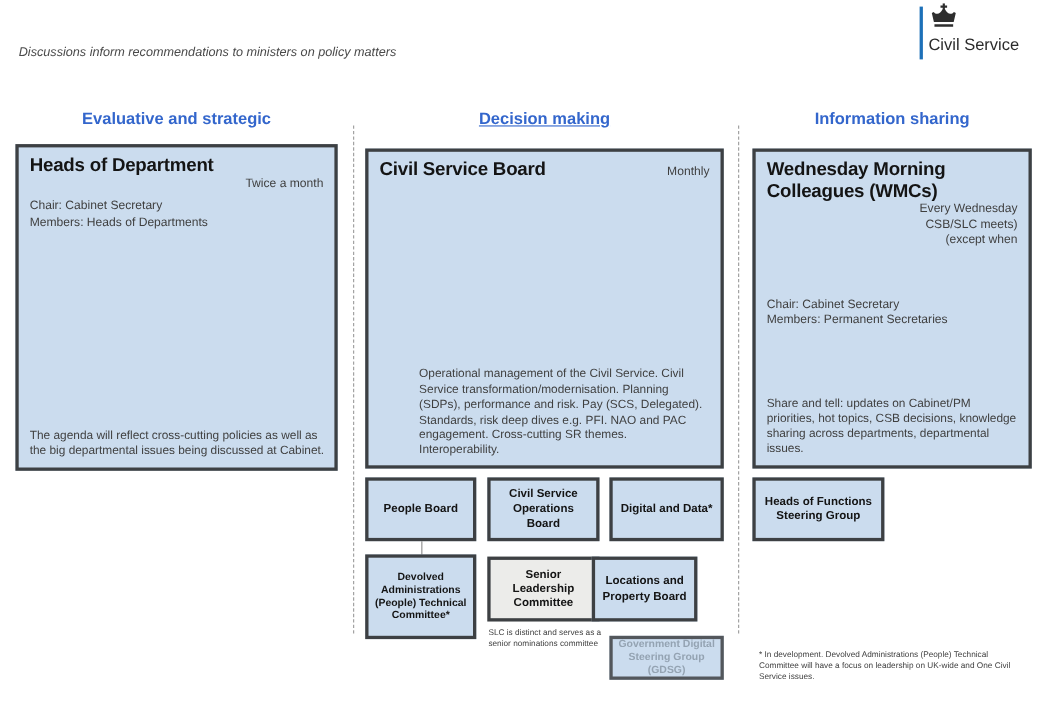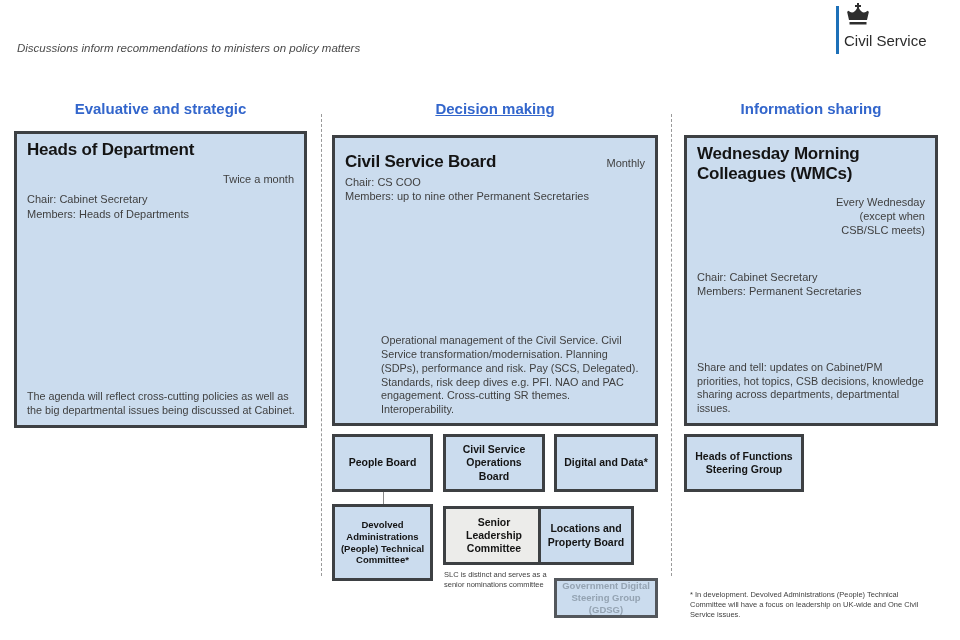--- a/index.html
+++ b/index.html
@@ -16,21 +16,21 @@
   .logo-text{position:absolute;left:8px;top:27px;font-size:15px;color:#2b2b2b;}
   
   .col-head{position:absolute;top:100px;font-size:15px;font-weight:bold;color:var(--header-blue,#3366cc);text-align:center;}
   .divider{position:absolute;top:114px;height:462px;width:0;border-left:1px dashed #9a9a9a;}
   
   .bigbox{
     position:absolute;box-sizing:border-box;background:var(--box-fill,#cbdcee);
     border:3px solid var(--box-border,#3d4043);padding:6px 10px 8px 10px;
   }
   .box-title{font-size:17px;font-weight:bold;color:#141414;line-height:1.15;letter-spacing:-0.2px;}
-  .freq{font-size:11px;text-align:right;color:#3f3f3f;line-height:1.25;margin-top:13px;}
+  .freq{font-size:11px;text-align:right;color:#3f3f3f;line-height:1.25;margin-top:1px;}
   .meta{font-size:11px;color:#3f3f3f;line-height:1.3;margin-top:6px;}
   .note{position:absolute;left:10px;right:9px;bottom:7px;font-size:10.8px;color:#3f3f3f;line-height:1.28;}
   .title-row{display:flex;justify-content:space-between;align-items:baseline;}
   .wmc-meta{position:absolute;left:10px;top:132px;font-size:11px;color:#3f3f3f;line-height:1.3;}
   
   .subbox{
     position:absolute;box-sizing:border-box;background:var(--box-fill,#cbdcee);
     border:3px solid var(--box-border,#3d4043);
     display:flex;align-items:center;justify-content:center;text-align:center;
     font-size:10.5px;font-weight:bold;color:#141414;line-height:1.25;padding:3px 5px;
@@ -72,33 +72,29 @@
       <div>Members: Heads of Departments</div>
     </div>
     <div class="note">The agenda will reflect cross-cutting policies as well as the big departmental issues being discussed at Cabinet.</div>
   </div>
 
   <div class="bigbox" style="left:332px;top:135px;width:326px;height:291px;">
     <div class="title-row">
       <div class="box-title">Civil Service Board</div>
       <div class="freq">Monthly</div>
     </div>
-    <div class="meta" style="margin-top:3px;">
-      <div>Chair: CS COO</div>
-      <div>Members: up to nine other Permanent Secretaries</div>
-    </div>
     <div class="note" style="bottom:6px;margin-left:36px;">Operational management of the Civil Service. Civil Service transformation/modernisation. Planning (SDPs), performance and risk. Pay (SCS, Delegated). Standards, risk deep dives e.g. PFI. NAO and PAC engagement. Cross-cutting SR themes. Interoperability.</div>
   </div>
 
   <div class="bigbox" style="left:684px;top:135px;width:254px;height:291px;">
     <div class="box-title">Wednesday Morning Colleagues (WMCs)</div>
     <div class="freq">
       <div>Every Wednesday</div>
+      <div>CSB/SLC meets)</div>
       <div>(except when</div>
-      <div>CSB/SLC meets)</div>
     </div>
     <div class="wmc-meta">
       <div>Chair: Cabinet Secretary</div>
       <div>Members: Permanent Secretaries</div>
     </div>
     <div class="note">Share and tell: updates on Cabinet/PM priorities, hot topics, CSB decisions, knowledge sharing across departments, departmental issues.</div>
   </div>
 
   <div class="subbox" style="left:332px;top:434px;width:101px;height:58px;">People Board</div>
   <div class="subbox" style="left:443px;top:434px;width:102px;height:58px;">Civil Service Operations Board</div>

